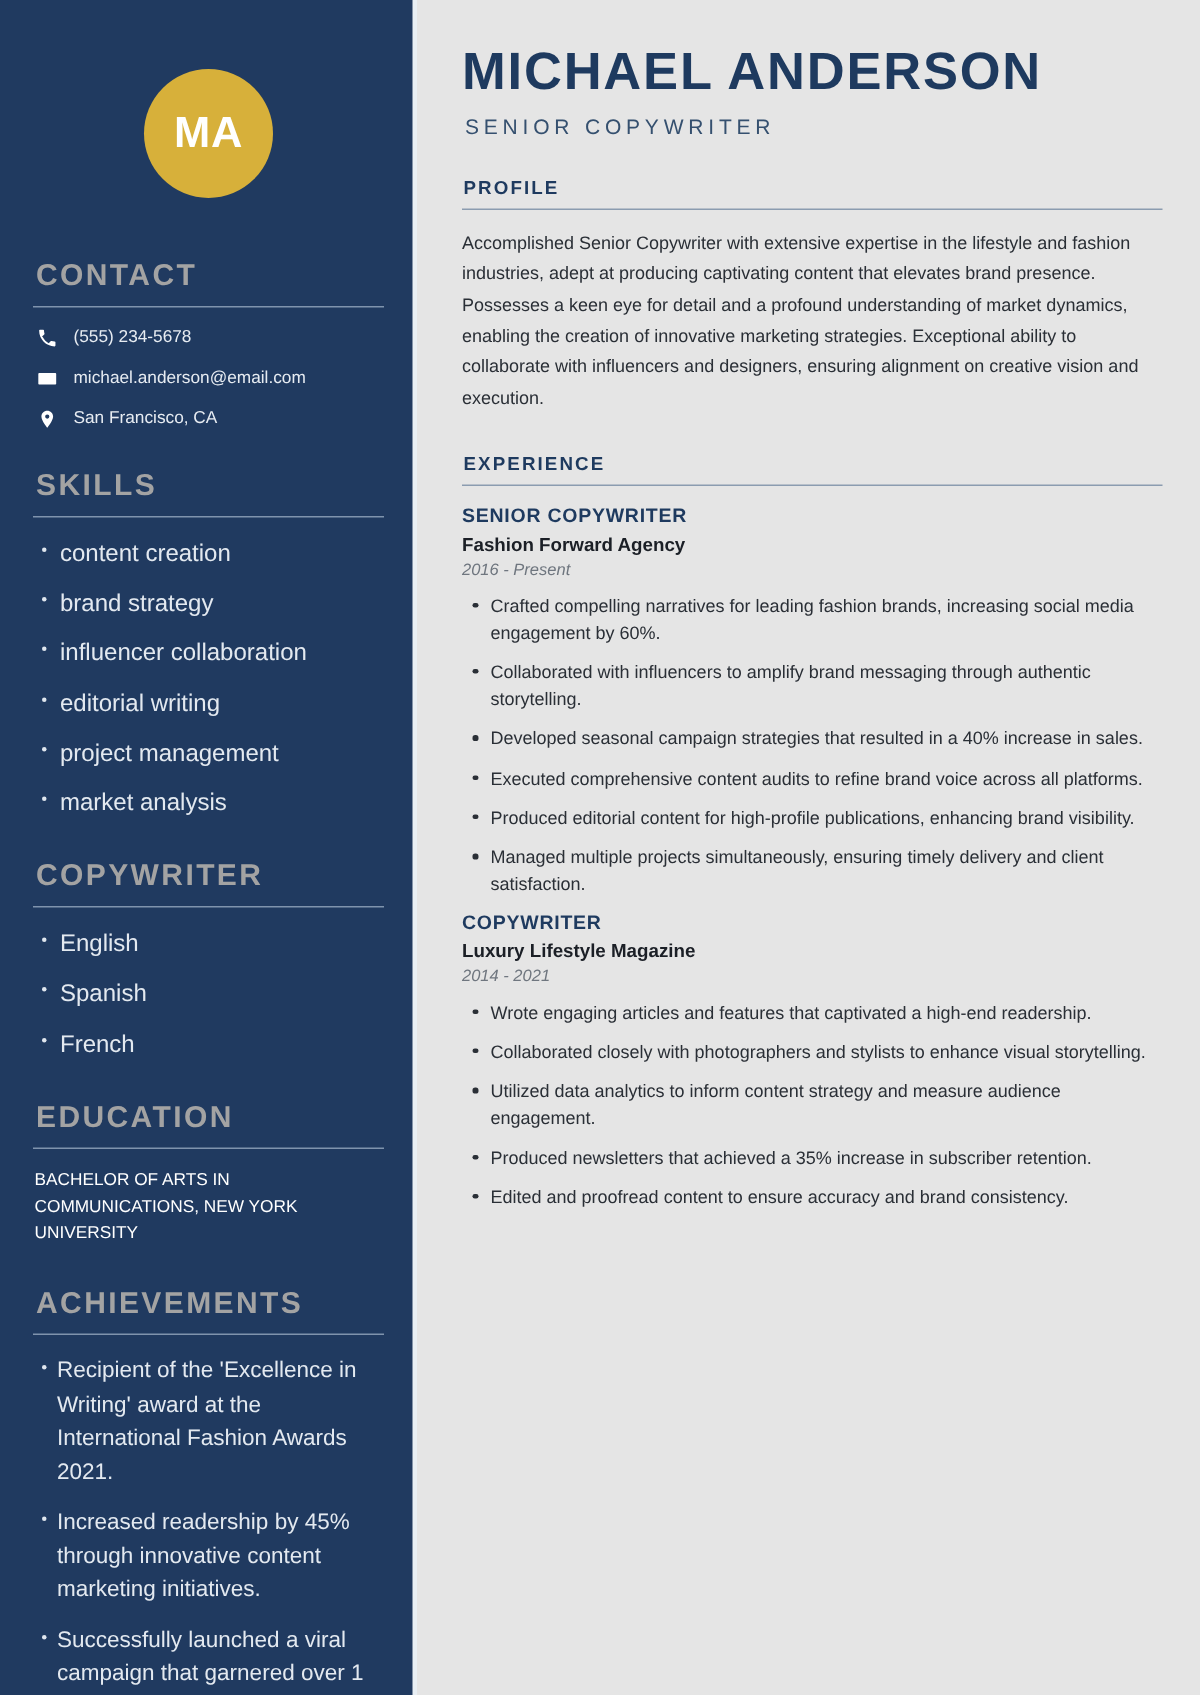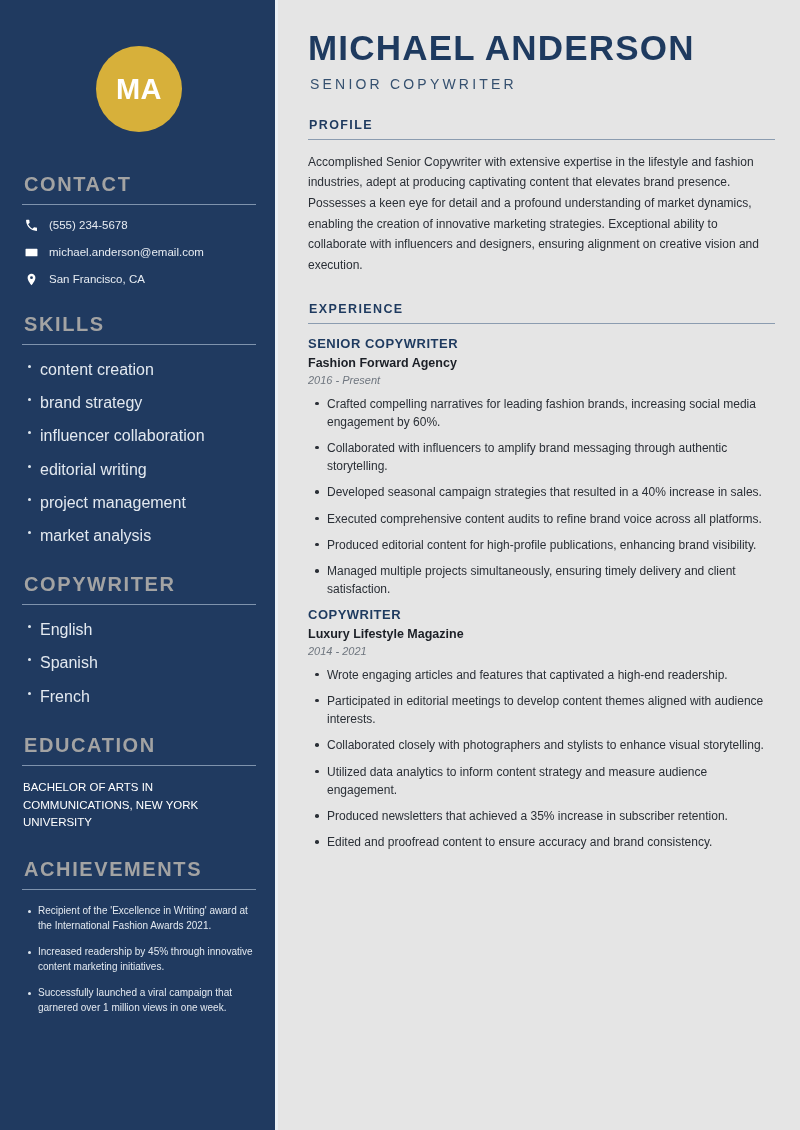--- a/index.html
+++ b/index.html
@@ -124,21 +124,21 @@
     font-weight: normal;
     line-height: 1.55;
     color: #ffffff;
     margin: 0 0 0 1px;
     text-transform: uppercase;
   }
 
   .ach-list { margin: 0; padding: 0 0 0 16px; list-style: none; }
   .ach-list li {
     position: relative;
-    font-size: 10px;
+    font-size: 15px;
     line-height: 1.5;
     color: #e3e9f0;
     margin-bottom: 11px;
   }
   .ach-list li::before {
     content: "";
     position: absolute;
     left: -10px;
     top: 7px;
     width: 3px;
@@ -346,21 +346,20 @@
           <li>Managed multiple projects simultaneously, ensuring timely delivery and client satisfaction.</li>
         </ul>
       </div>
 
       <div class="job">
         <h3 class="job-title">COPYWRITER</h3>
         <div class="job-company">Luxury Lifestyle Magazine</div>
         <div class="job-dates">2014 - 2021</div>
         <ul class="job-bullets">
           <li>Wrote engaging articles and features that captivated a high-end readership.</li>
-          <li>Participated in editorial meetings to develop content themes aligned with audience interests.</li>
           <li>Collaborated closely with photographers and stylists to enhance visual storytelling.</li>
           <li>Utilized data analytics to inform content strategy and measure audience engagement.</li>
           <li>Produced newsletters that achieved a 35% increase in subscriber retention.</li>
           <li>Edited and proofread content to ensure accuracy and brand consistency.</li>
         </ul>
       </div>
     </section>
 
   </main>
 </div>

